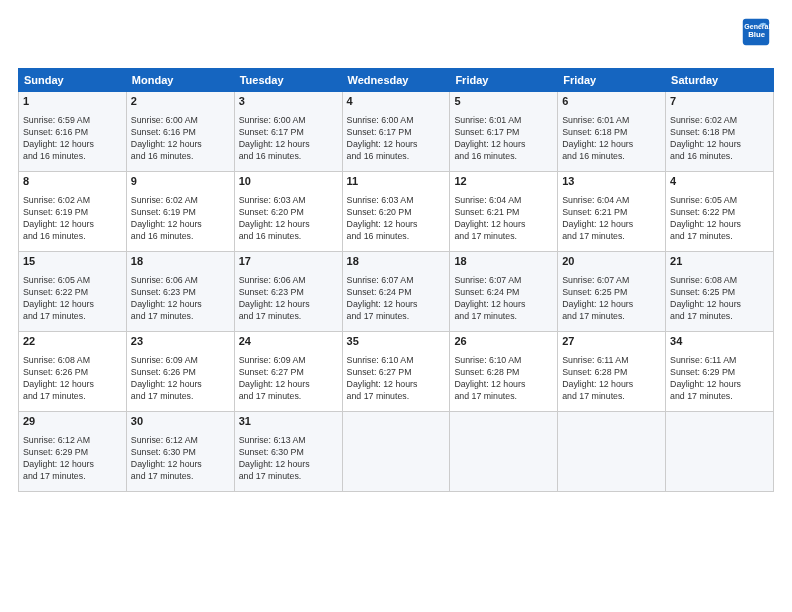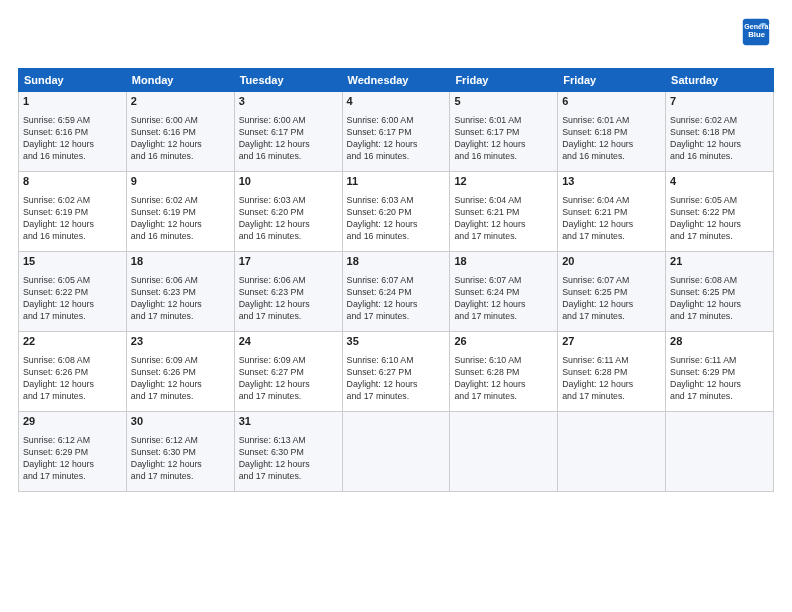--- a/index.html
+++ b/index.html
@@ -370,21 +370,21 @@
           <td>
         <span class="day-num">27</span>
         <div class="day-info">
           <span>Sunrise: 6:11 AM</span><br>
           <span>Sunset: 6:28 PM</span><br>
           <span>Daylight: 12 hours</span><br>
           <span>and 17 minutes.</span>
         </div>
       </td>
           <td>
-        <span class="day-num">28</span>
+        <span class="day-num">34</span>
         <div class="day-info">
           <span>Sunrise: 6:11 AM</span><br>
           <span>Sunset: 6:29 PM</span><br>
           <span>Daylight: 12 hours</span><br>
           <span>and 17 minutes.</span>
         </div>
       </td>
         </tr>
         <tr>
           <td>

